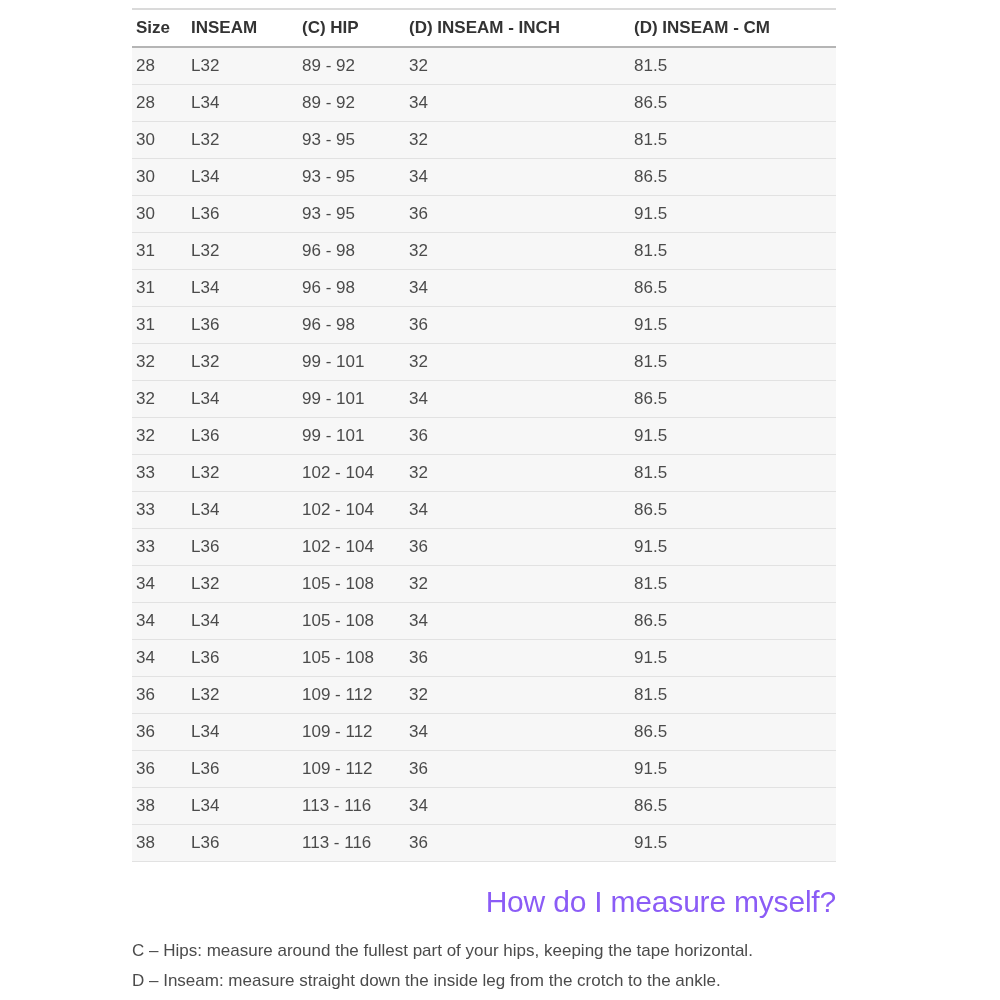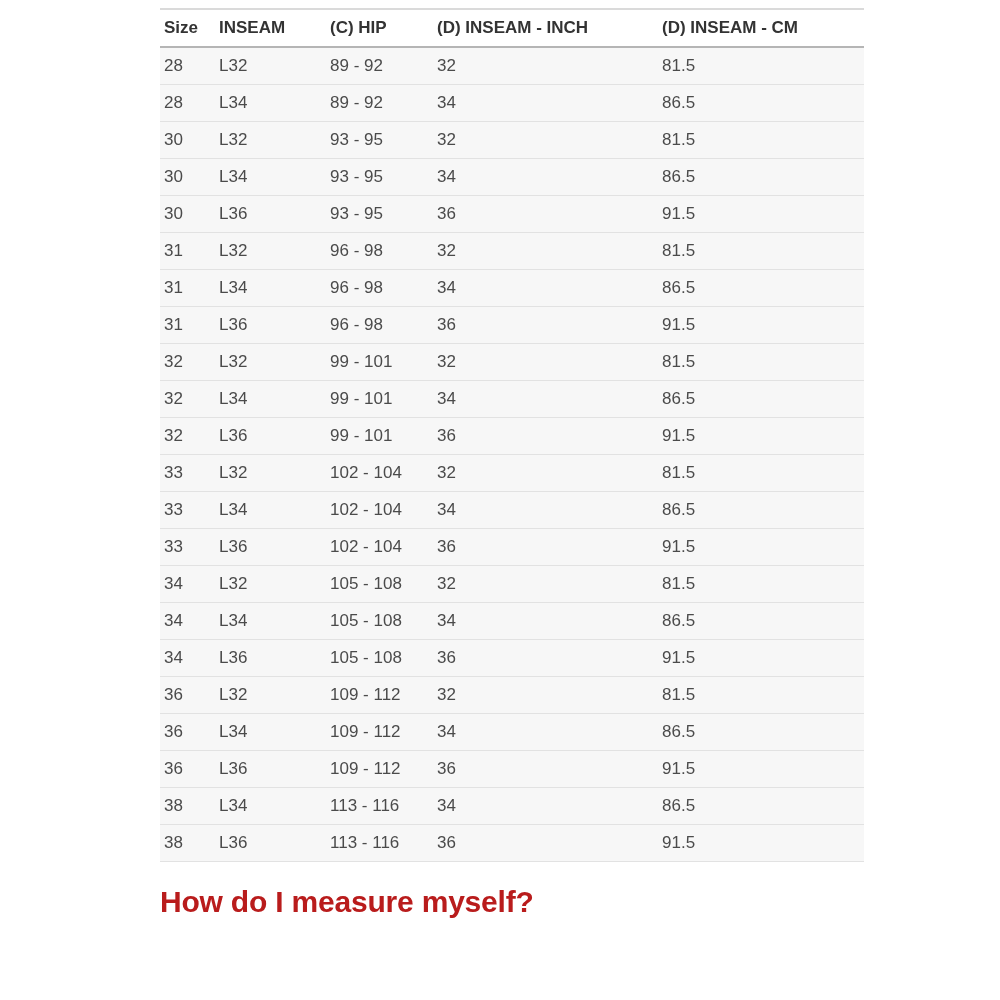--- a/index.html
+++ b/index.html
@@ -8,21 +8,21 @@
     background: #ffffff;
   }
   body {
     width: 1000px;
     height: 1000px;
     position: relative;
     font-family: "Liberation Sans", sans-serif;
   }
   .content {
     position: absolute;
-    left: 160px;
+    left: 132px;
     top: 8px;
     width: 704px;
   }
   table.size-chart {
     border-collapse: collapse;
     table-layout: fixed;
     width: 704px;
   }
   table.size-chart thead th {
     height: 36px;
@@ -47,23 +47,24 @@
     color: #4b4b4b;
     background: #f7f7f7;
     border-bottom: 1px solid #e2e2e2;
     white-space: nowrap;
     overflow: hidden;
   }
   h2.measure-heading {
     margin: 22px 0 0 0;
     font-size: 30px;
     line-height: 36px;
-    font-weight: bold;
-    color: #b91c1c;
+    font-weight: normal;
+    color: #8b5cf6;
     letter-spacing: -0.2px;
+    text-align: right;
   }
   .instructions {
     margin-top: 16px;
   }
   .instructions p {
     margin: 0;
     font-size: 17px;
     line-height: 30px;
     color: #4b4b4b;
   }
@@ -243,14 +244,18 @@
           <td>L36</td>
           <td>113 - 116</td>
           <td>36</td>
           <td>91.5</td>
         </tr>
       </tbody>
   </table>
 
   <h2 class="measure-heading">How do I measure myself?</h2>
 
+  <div class="instructions">
+    <p>C – Hips: measure around the fullest part of your hips, keeping the tape horizontal.</p>
+    <p>D – Inseam: measure straight down the inside leg from the crotch to the ankle.</p>
+  </div>
 
 </div>
 
 </body></html>

